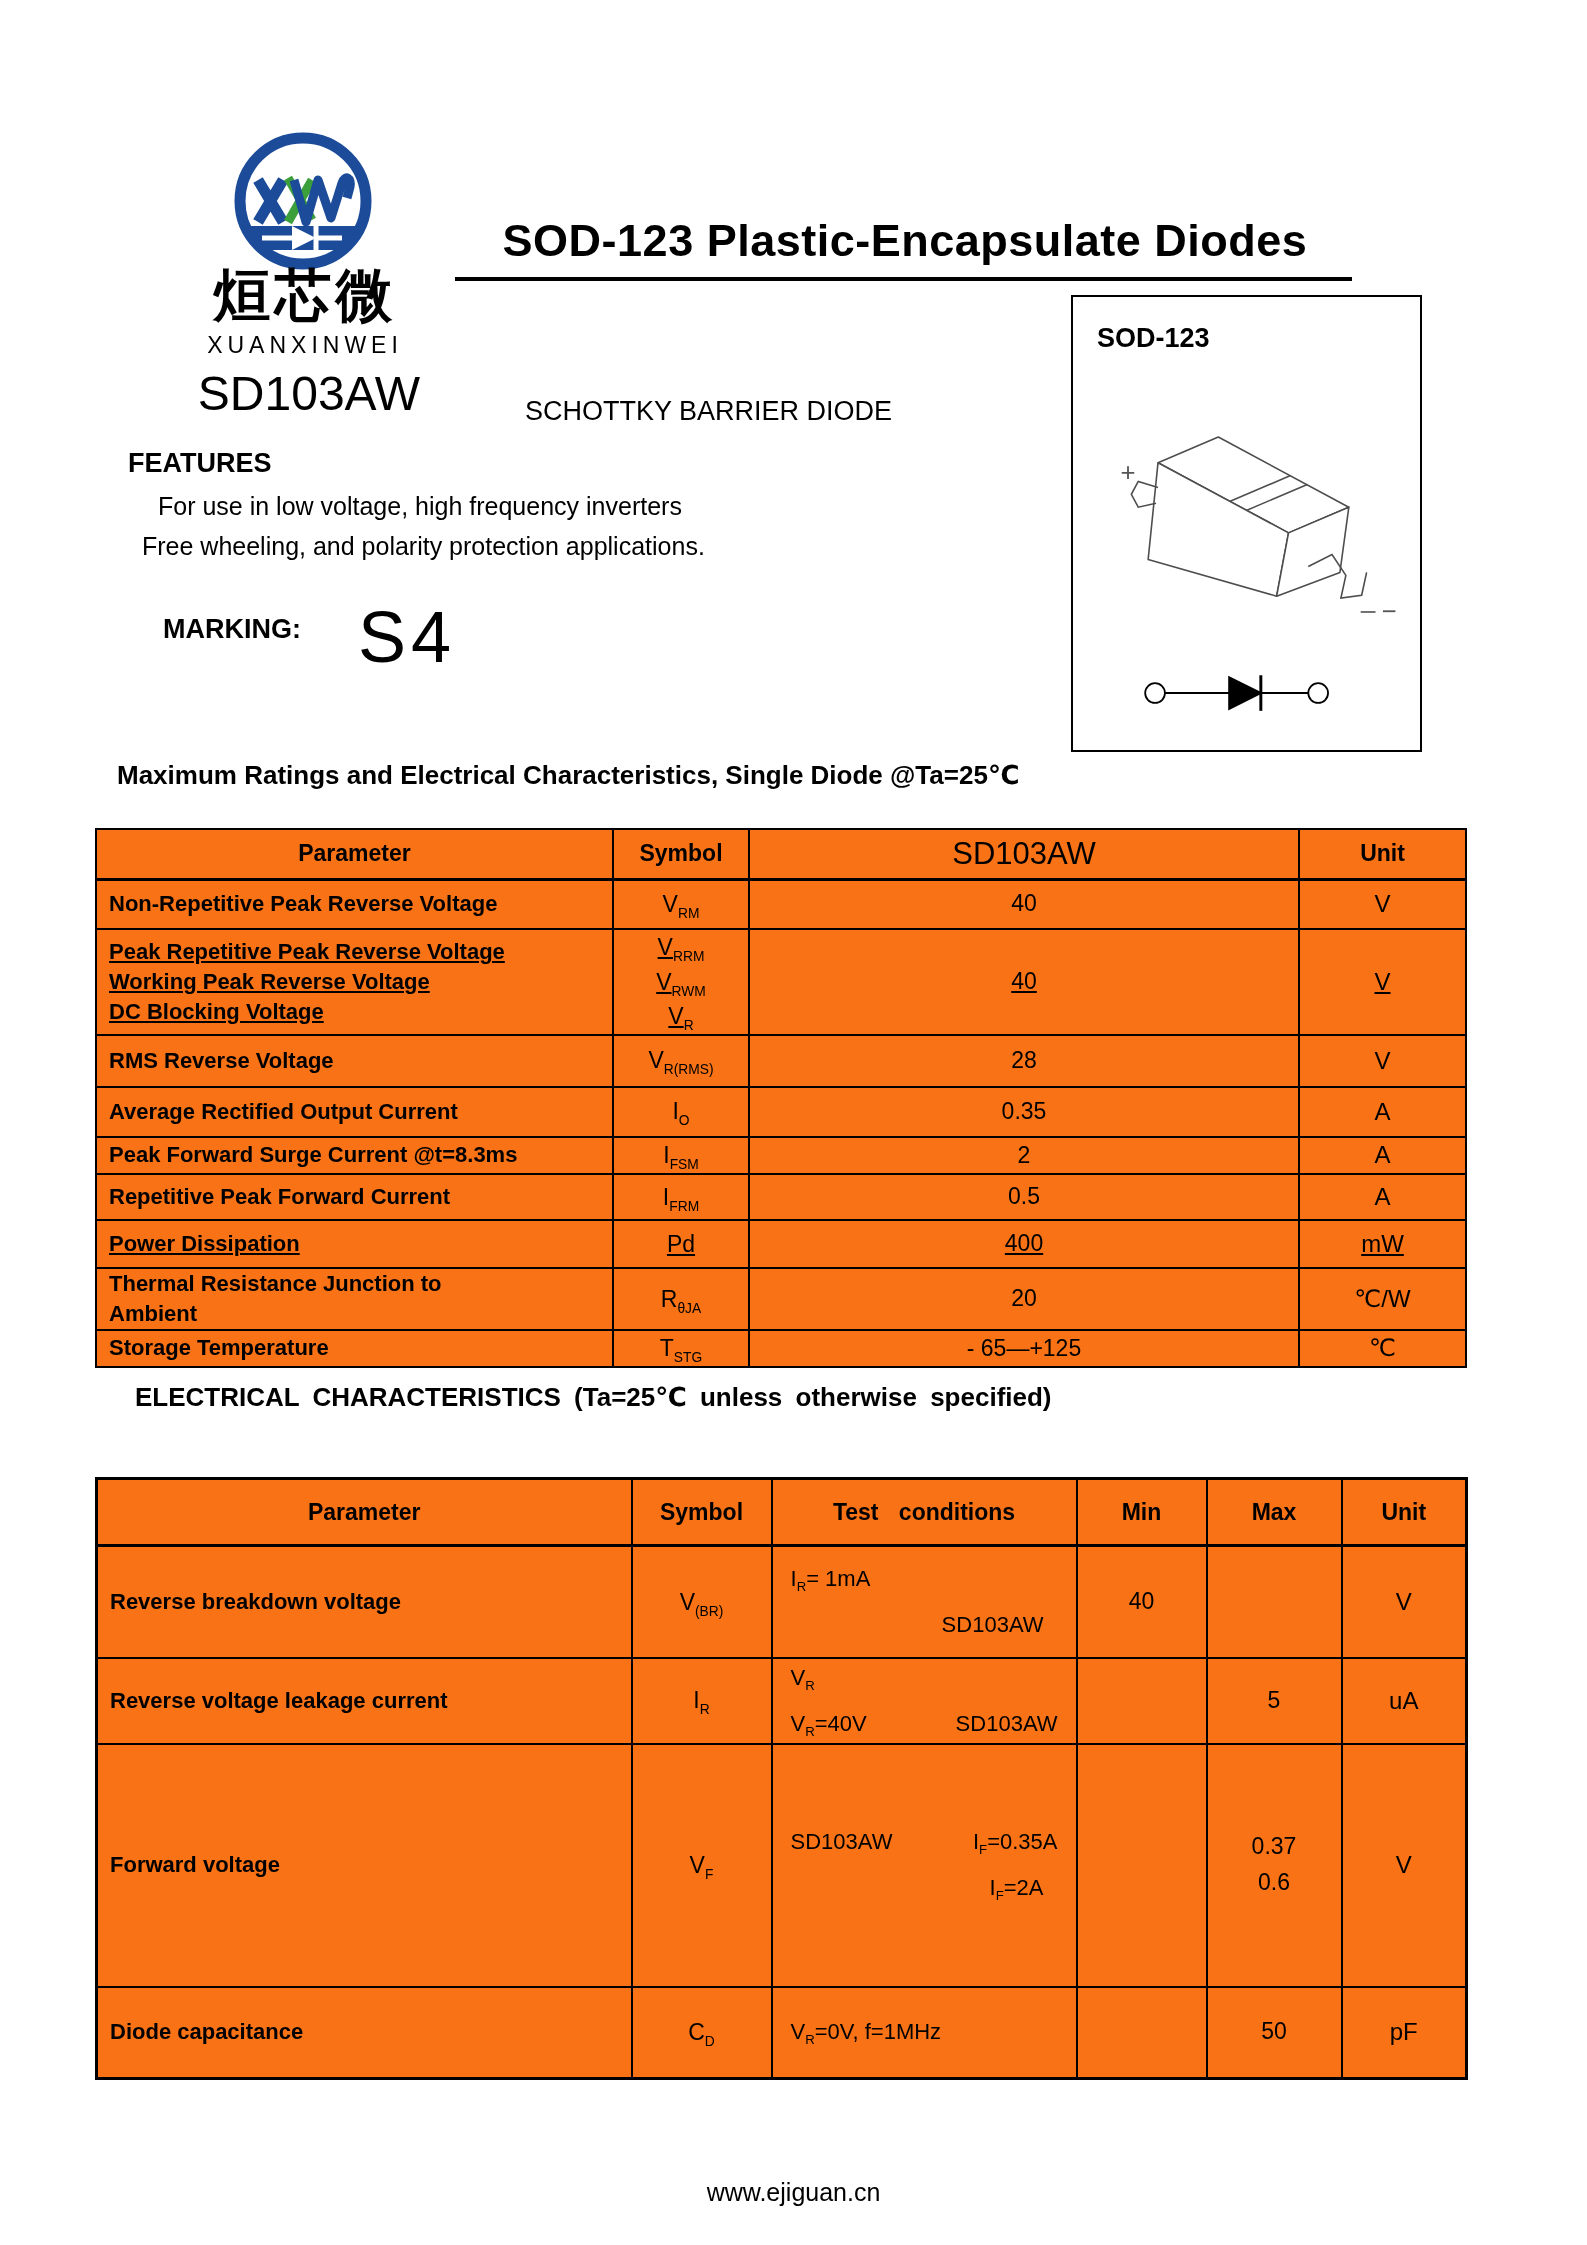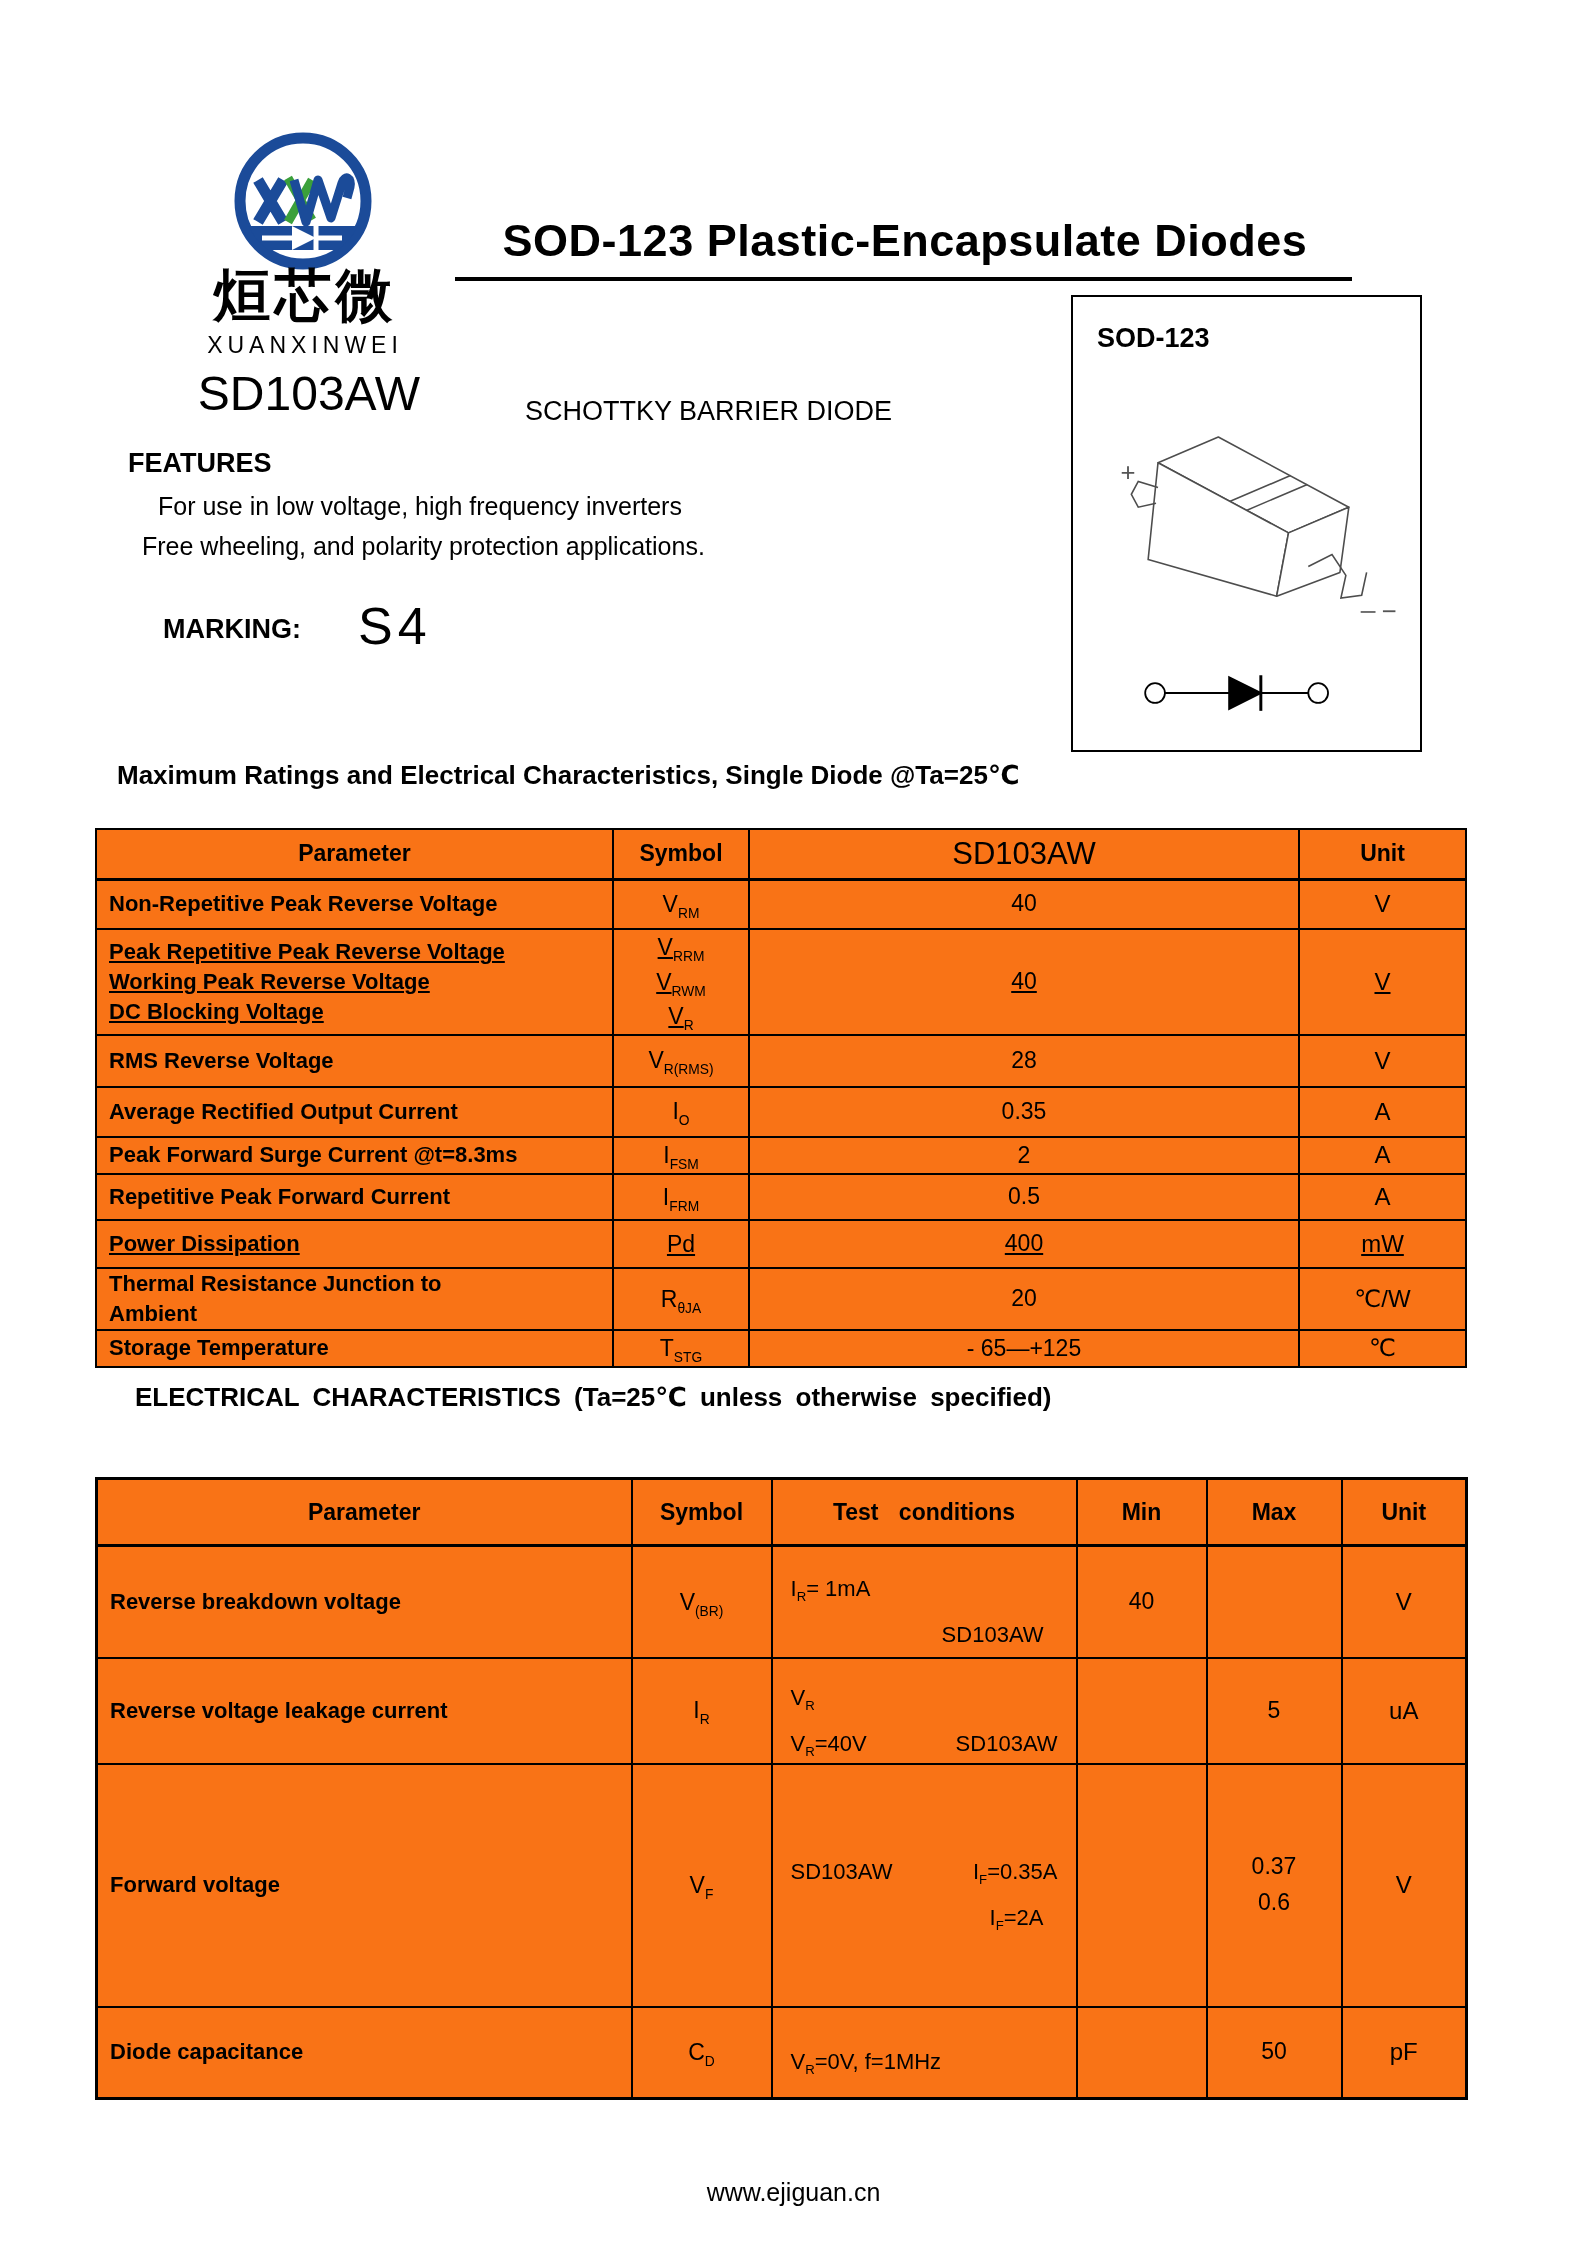--- a/index.html
+++ b/index.html
@@ -19,21 +19,21 @@
   .company-en{left:196px;top:332px;width:218px;text-align:center;
     font-size:23px;letter-spacing:5px;}
   .part-number{left:178px;top:366px;width:262px;text-align:center;font-size:48px;}
   .subtitle{left:525px;top:396px;font-size:27px;}
 
   
   .features-heading{left:128px;top:448px;font-size:27px;font-weight:bold;}
   .feature-line-1{left:158px;top:492px;font-size:25px;}
   .feature-line-2{left:142px;top:532px;font-size:25px;}
   .marking-label{left:163px;top:614px;font-size:27px;font-weight:bold;}
-  .marking-code{left:358px;top:596px;font-size:52px;letter-spacing:5px;}
+  .marking-code{left:358px;top:596px;font-size:72px;letter-spacing:5px;}
 
   
   .pkg-box{left:1071px;top:295px;width:351px;height:457px;border:2px solid #000;box-sizing:border-box;}
   .pkg-label{left:24px;top:26px;font-size:27px;font-weight:bold;position:absolute;}
   .pkg-svg{position:absolute;left:0;top:0;width:100%;height:100%;}
 
   
   .mr-heading{left:117px;top:760px;font-size:26px;font-weight:bold;}
   .ec-heading{left:135px;top:1382px;font-size:26px;font-weight:bold;word-spacing:6px;}
 
@@ -46,21 +46,21 @@
   .t2 thead th{border-bottom:3px solid #000;}
   .tbl th{font-size:23px;font-weight:bold;text-align:center;}
   .tbl th.model-hdr{font-size:31px;font-weight:normal;}
   .tbl th.cond-hdr{word-spacing:14px;}
   td.param{font-weight:bold;font-size:22px;text-align:left;padding-left:12px;line-height:1.35;}
   td.sym{text-align:center;font-size:23px;line-height:1.5;}
   td.val{text-align:center;font-size:23px;line-height:1.55;}
   td.unit{text-align:center;font-size:24px;}
   sub.sb{font-size:0.6em;line-height:0;}
   td.cond{font-size:22px;vertical-align:middle;}
-  td.cond .cwrap{display:flex;flex-direction:column;justify-content:center;gap:20px;padding:6px 18px;margin-top:20px;}
+  td.cond .cwrap{display:flex;flex-direction:column;justify-content:center;gap:20px;padding:6px 18px;}
   td.cond .line{display:flex;}
   td.cond .line.both{justify-content:space-between;}
   td.cond .line.right{justify-content:flex-end;padding-right:14px;}
   td.cond .line.left{justify-content:flex-start;}
 
   .footer-url{left:0;top:2178px;width:1587px;text-align:center;font-size:25px;}
 </style>
 </head>
 <body>
 

